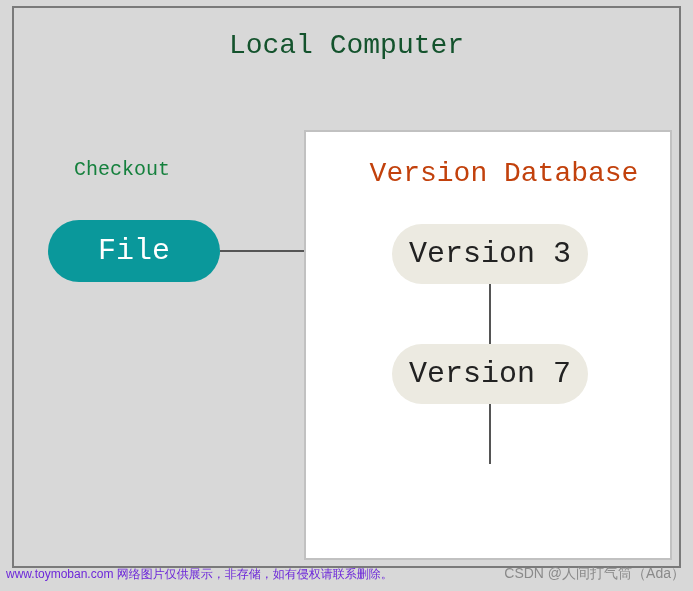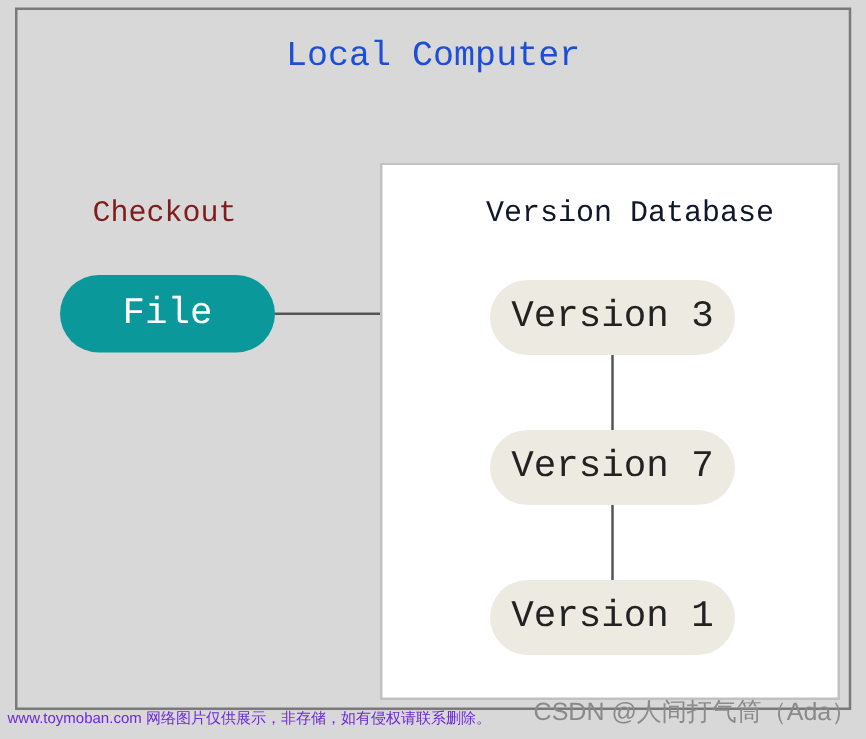--- a/index.html
+++ b/index.html
@@ -19,46 +19,46 @@
       border: 2px solid #7a7a7a;
       background: #d8d8d8;
     }
     .title {
       position: absolute;
       top: 22px;
       left: 0;
       right: 0;
       text-align: center;
       font-size: 28px;
-      color: #1d4ed8;
+      color: #14532d;
       font-family: "Consolas", "Menlo", "Courier New", monospace;
     }
     .section-label {
       position: absolute;
-      font-size: 24px;
-      color: #7f1d1d;
+      font-size: 20px;
+      color: #15803d;
     }
     .checkout-label { left: 60px; top: 150px; }
     .dbbox {
       position: absolute;
       left: 290px;
       top: 122px;
       width: 368px;
       height: 430px;
       background: #ffffff;
       border: 2px solid #c1c1c1;
     }
     .db-title {
       position: absolute;
       top: 26px;
       left: 0;
       right: 0;
       text-align: center;
-      font-size: 24px;
-      color: #0f172a;
+      font-size: 28px;
+      color: #c2410c;
       margin-left: 32px;
     }
     .pill {
       position: absolute;
       display: flex;
       align-items: center;
       justify-content: center;
       border-radius: 999px;
       font-size: 30px;
       font-family: "Consolas", "Menlo", "Courier New", monospace;
@@ -86,21 +86,21 @@
       left: 6px;
       bottom: 8px;
       font-size: 12px;
       color: #6d28d9;
       font-family: Arial, sans-serif;
     }
     .watermark-right {
       position: absolute;
       right: 8px;
       bottom: 8px;
-      font-size: 20px;
+      font-size: 14px;
       color: #8a8a8a;
       font-family: Arial, sans-serif;
     }
     svg.connectors {
       position: absolute;
       left: 0;
       top: 0;
       width: 100%;
       height: 100%;
       pointer-events: none;
@@ -129,20 +129,17 @@
       <line x1="184" y1="152" x2="184" y2="212" stroke="#555" stroke-width="2"></line>
       <line x1="184" y1="272" x2="184" y2="332" stroke="#555" stroke-width="2"></line>
     </svg>
 
     <div class="pill ver-pill v3">
       <span>Version 3</span>
     </div>
     <div class="pill ver-pill v2">
       <span>Version 7</span>
     </div>
-    <div class="pill ver-pill v1">
-      <span>Version 1</span>
-    </div>
   </div>
 </div>
 
 <div class="watermark-left">www.toymoban.com 网络图片仅供展示，非存储，如有侵权请联系删除。</div>
 <div class="watermark-right">CSDN @人间打气筒（Ada）</div>
 
 </body></html>

